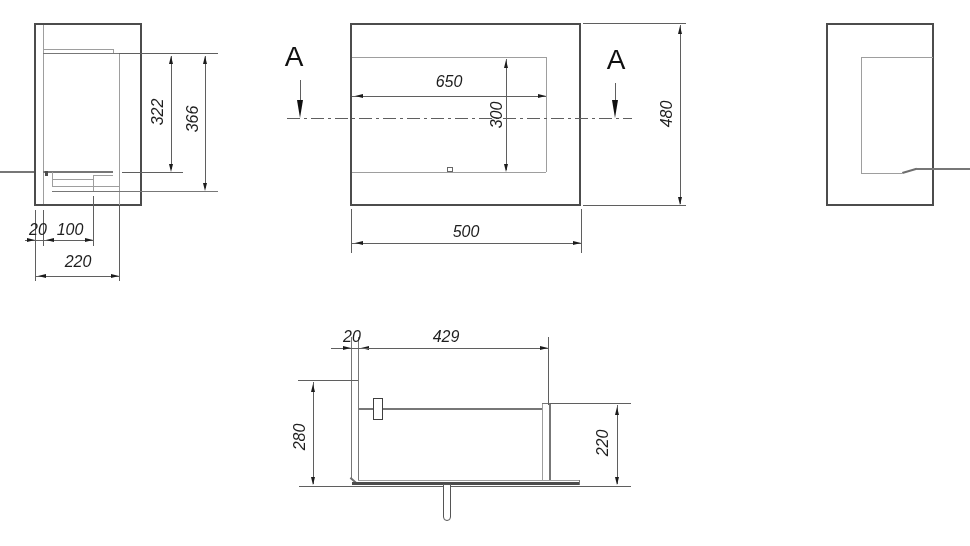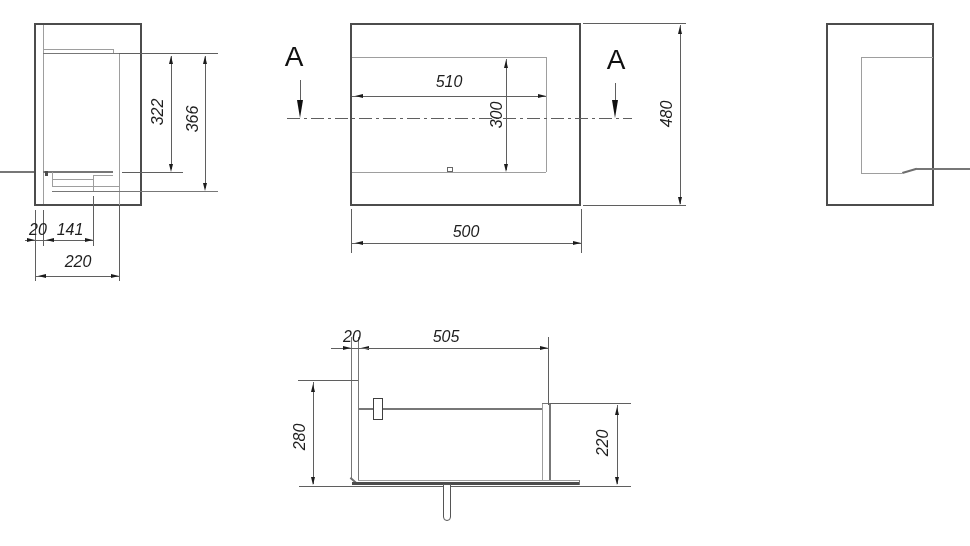--- a/index.html
+++ b/index.html
@@ -66,21 +66,21 @@
 
     <div class="v c3" style="left:35px;top:210px;width:1px;height:71px;"></div>
     <div class="v c3" style="left:43px;top:210px;width:1px;height:36px;"></div>
     <div class="v c3" style="left:93px;top:196px;width:1px;height:50px;"></div>
     <div class="v c3" style="left:119px;top:206px;width:1px;height:75px;"></div>
     <div class="v c3" style="left:25px;top:240px;width:68px;height:1px;"></div>
     <div class="v ar aR" style="left:27px;top:237.5px;"></div>
     <div class="v ar aL" style="left:43px;top:237.5px;"></div>
     <div class="v ar aR" style="left:85px;top:237.5px;"></div>
     <div class="v dt" style="left:38px;top:222px;">20</div>
-    <div class="v dt" style="left:70px;top:222px;">141</div>
+    <div class="v dt" style="left:70px;top:222px;">100</div>
     <div class="v c3" style="left:35px;top:276px;width:84px;height:1px;"></div>
     <div class="v ar aL" style="left:35px;top:273.5px;"></div>
     <div class="v ar aR" style="left:111px;top:273.5px;"></div>
     <div class="v dt" style="left:78px;top:254px;">220</div>
   </div>
 
   <div class="grp">
     <div class="v box" style="left:350px;top:23px;width:231px;height:183px;"></div>
     <div class="v c2" style="left:352px;top:57px;width:194px;height:1px;"></div>
     <div class="v c2" style="left:546px;top:57px;width:1px;height:115px;"></div>
@@ -91,21 +91,21 @@
     <div class="v sa" style="left:294px;top:43px;">A</div>
     <div class="v c3" style="left:300px;top:80px;width:1px;height:21px;"></div>
     <div class="v ar aSec" style="left:296.5px;top:100px;"></div>
     <div class="v sa" style="left:616px;top:46px;">A</div>
     <div class="v c3" style="left:615px;top:83px;width:1px;height:18px;"></div>
     <div class="v ar aSec" style="left:611.5px;top:100px;"></div>
 
     <div class="v c3" style="left:352px;top:96px;width:194px;height:1px;"></div>
     <div class="v ar aL" style="left:352px;top:93.5px;"></div>
     <div class="v ar aR" style="left:538px;top:93.5px;"></div>
-    <div class="v dt" style="left:449px;top:74px;">510</div>
+    <div class="v dt" style="left:449px;top:74px;">650</div>
 
     <div class="v c3" style="left:506px;top:59px;width:1px;height:111px;"></div>
     <div class="v ar aU" style="left:503.5px;top:57px;"></div>
     <div class="v ar aD" style="left:503.5px;top:164px;"></div>
     <div class="v dtv" style="left:497px;top:115px;">300</div>
 
     <div class="v c3" style="left:351px;top:209px;width:1px;height:44px;"></div>
     <div class="v c3" style="left:581px;top:209px;width:1px;height:44px;"></div>
     <div class="v c3" style="left:352px;top:243px;width:229px;height:1px;"></div>
     <div class="v ar aL" style="left:352px;top:240.5px;"></div>
@@ -145,21 +145,21 @@
     <div class="v c3" style="left:550px;top:403px;width:81px;height:1px;"></div>
     <div class="v c3" style="left:548px;top:337px;width:1px;height:68px;"></div>
     <div class="v white-part" style="left:443px;top:484px;width:8px;height:37px;border:1.5px solid #555;border-radius:0 0 4px 4px;"></div>
 
     <div class="v c3" style="left:331px;top:348px;width:38px;height:1px;"></div>
     <div class="v ar aR" style="left:343px;top:345.5px;"></div>
     <div class="v ar aL" style="left:358px;top:345.5px;"></div>
     <div class="v dt" style="left:352px;top:329px;">20</div>
     <div class="v c3" style="left:358px;top:348px;width:190px;height:1px;"></div>
     <div class="v ar aR" style="left:540px;top:345.5px;"></div>
-    <div class="v dt" style="left:446px;top:329px;">505</div>
+    <div class="v dt" style="left:446px;top:329px;">429</div>
 
     <div class="v c3" style="left:298px;top:380px;width:60px;height:1px;"></div>
     <div class="v c3" style="left:313px;top:382px;width:1px;height:102px;"></div>
     <div class="v ar aU" style="left:310.5px;top:381px;"></div>
     <div class="v ar aD" style="left:310.5px;top:477px;"></div>
     <div class="v dtv" style="left:300px;top:437px;">280</div>
 
     <div class="v c3" style="left:617px;top:405px;width:1px;height:79px;"></div>
     <div class="v ar aU" style="left:614.5px;top:404px;"></div>
     <div class="v ar aD" style="left:614.5px;top:477px;"></div>

